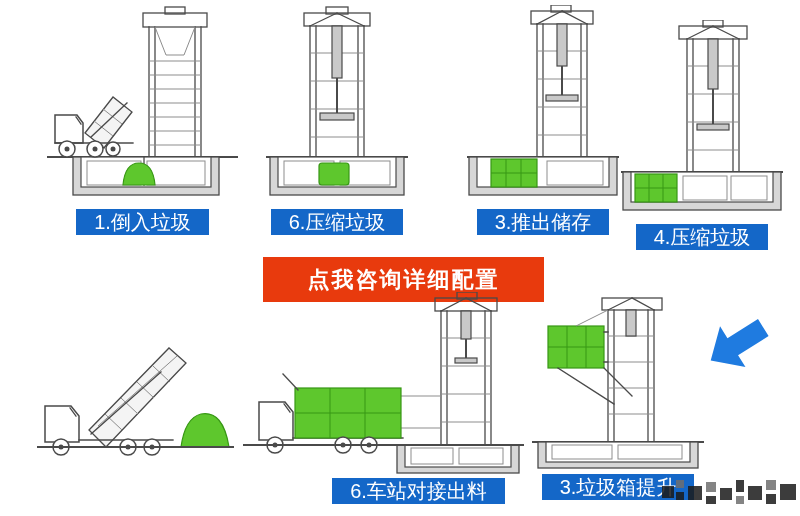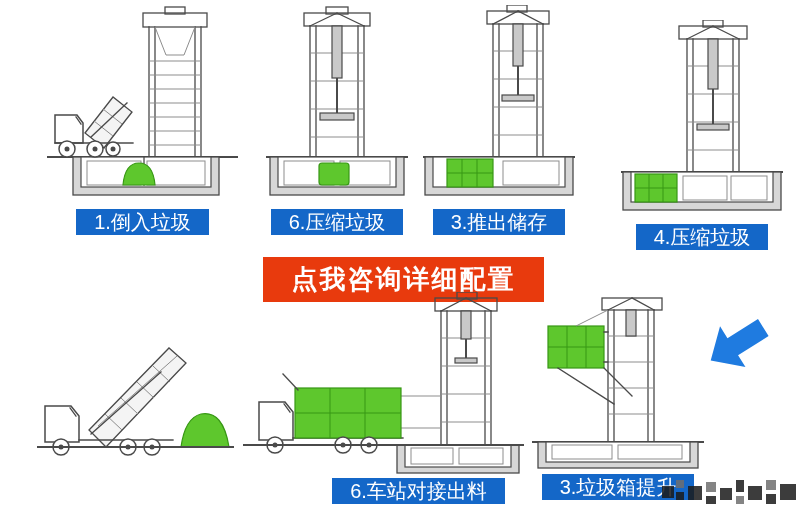--- a/index.html
+++ b/index.html
@@ -12,21 +12,21 @@
   .step-label {
     display:inline-block; margin-top:4px; padding:4px 18px;
     background:var(--label-bg,#1467c8); color:#fff; font-size:20px;
     line-height:18px; white-space:nowrap;
   }
 
   .banner {
     position:absolute; left:263px; top:257px; width:281px; height:45px;
     background:var(--banner-bg,#e83a0d); color:#fff;
     display:flex; align-items:center; justify-content:center;
-    font-size:26px; font-weight:bold; letter-spacing:2px; cursor:pointer;
+    font-size:22px; font-weight:bold; letter-spacing:2px; cursor:pointer;
   }
 
   .arrow { position:absolute; left:702px; top:308px; }
   .watermark { position:absolute; right:0; bottom:0; opacity:.85; }
 
   
   .ln  { stroke:var(--line,#4a4a4a); stroke-width:1.3; fill:none; stroke-linecap:square; }
   .ln2 { stroke:var(--line,#4a4a4a); stroke-width:2; fill:none; }
   .lnt { stroke:#8d8d8d; stroke-width:1; fill:none; }
   .grn { fill:var(--garbage-green,#5ec72d); stroke:var(--green-stroke,#379714); stroke-width:1.2; }
@@ -98,21 +98,21 @@
         <rect class="pit" x="8" y="152" width="134" height="38"></rect>
         <rect class="cav" x="16" y="152" width="118" height="30"></rect>
         <rect class="lnt" x="22" y="156" width="50" height="24"></rect>
         <rect class="lnt" x="78" y="156" width="50" height="24"></rect>
       </g>
       <rect class="grn" x="57" y="158" width="30" height="22" rx="3"></rect>
     </svg>
     <div class="step-label">6.压缩垃圾</div>
   </div>
 
-  <div class="step" style="left:419px; top:5px;">
+  <div class="step" style="left:463px; top:5px;">
     <svg width="160" height="200" viewBox="0 0 160 200">
       <g>
         <rect class="ln" x="88" y="0" width="20" height="7"></rect>
         <rect class="ln" x="68" y="6" width="62" height="13"></rect>
         <path class="ln" d="M74 19V152M80 19V152M118 19V152M124 19V152"></path>
         <path class="lnt" d="M74 46h50M74 74h50M74 102h50M74 130h50"></path>
         <path class="ln" d="M74 19L99 6M124 19L99 6"></path>
         <rect class="mech" x="94" y="19" width="10" height="42"></rect>
         <line class="ln2" x1="99" y1="61" x2="99" y2="90"></line>
         <rect class="mech" x="83" y="90" width="32" height="6"></rect>

